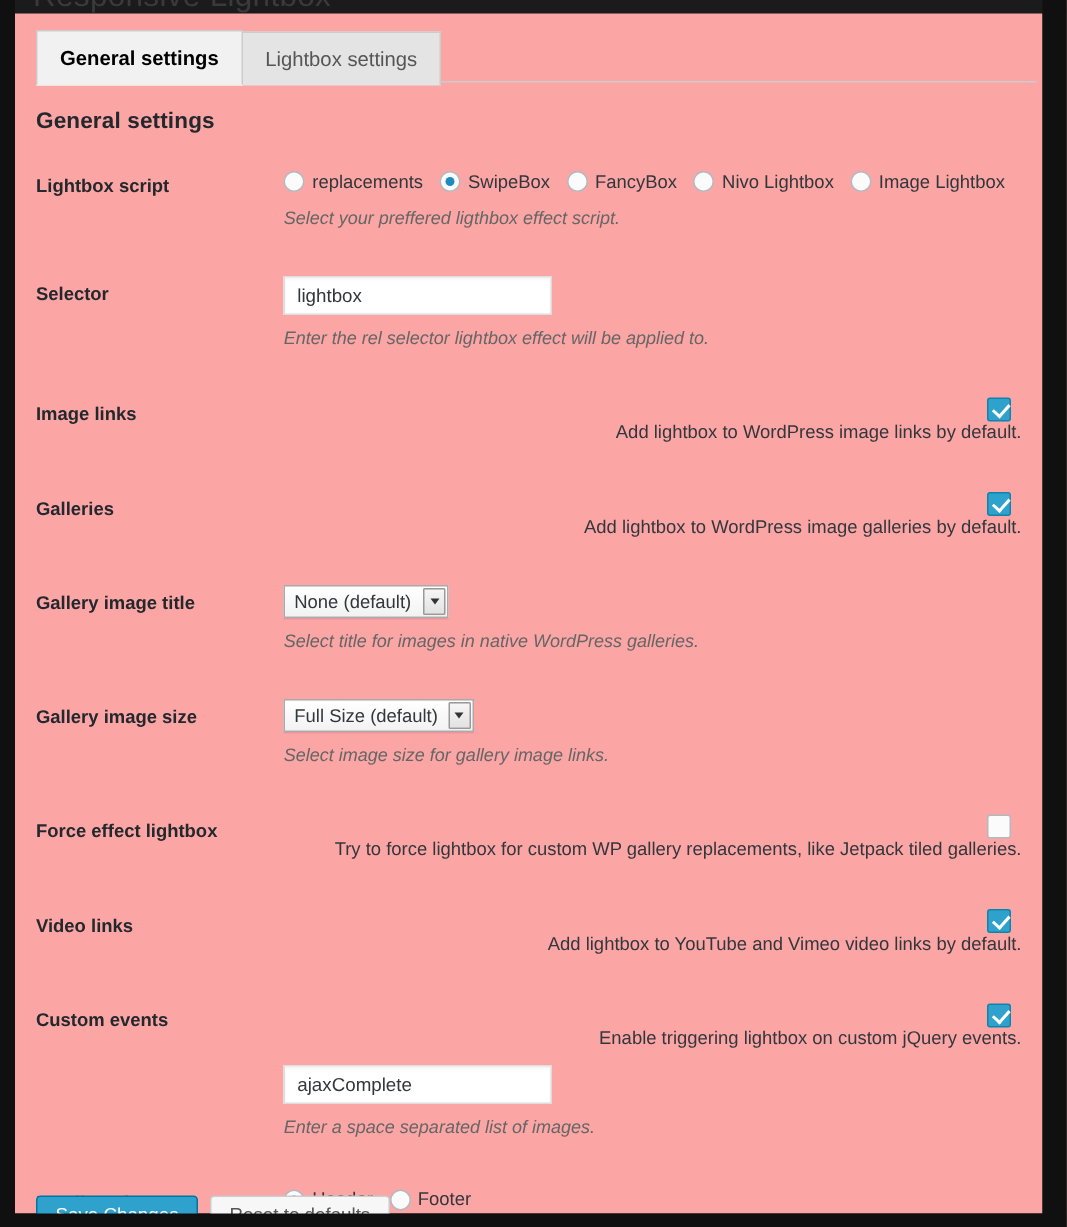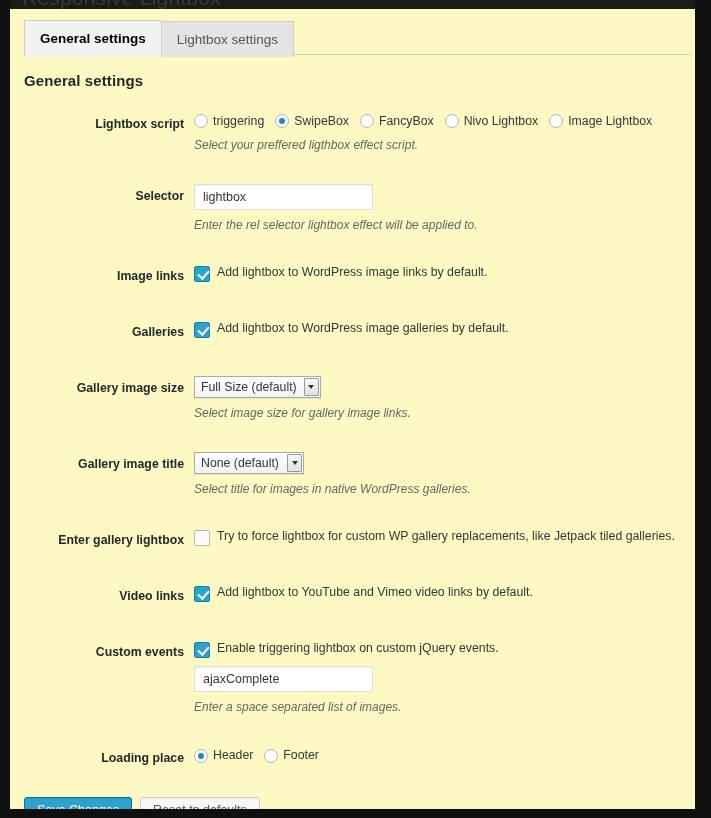--- a/index.html
+++ b/index.html
@@ -31,21 +31,21 @@
     font-weight: 400;
     color: #3a3a3a;
     white-space: nowrap;
     letter-spacing: .2px;
   }
   .panel {
     position: absolute;
     left: 10px; top: 9px;
     width: 685px;
     height: 800px;
-    background: #fef9c3;
+    background: #fca5a5;
     overflow: hidden;
   }
   
   .tabs {
     position: relative;
     height: 36px;
     margin: 10px 0 0 14px;
     border-bottom: 1px solid #cccccc;
     width: 667px;
   }
@@ -86,21 +86,21 @@
   
   .form-table {
     width: 667px;
     margin-left: 14px;
     margin-top: 8px;
     border-collapse: collapse;
   }
   .form-table tr { vertical-align: top; }
   .form-table th {
     width: 170px;
-    text-align: right;
+    text-align: left;
     font-size: 12.3px;
     font-weight: bold;
     color: #23282d;
     padding: 20px 10px 20px 0;
     line-height: 1.3;
   }
   .form-table td {
     padding: 15px 10px 15px 0;
     font-size: 12.3px;
     color: #32373c;
@@ -135,21 +135,21 @@
   .radio.checked::after {
     content: "";
     position: absolute;
     left: 3px; top: 3px;
     width: 6px; height: 6px;
     border-radius: 50%;
     background: #1e8cbe;
   }
   .radio-label { font-size: 12.3px; color: #32373c; }
   
-  .chk-row { display: flex; align-items: flex-end; }
+  .chk-row { display: flex; align-items: flex-end; flex-direction: column; }
   .chk {
     width: 16px; height: 16px;
     border: 1px solid #b4b9be;
     background: #fbfbfb;
     display: inline-block;
     margin-right: 7px;
     position: relative;
     flex: 0 0 auto;
     top: 1px;
     border-radius: 2px;
@@ -284,21 +284,21 @@
 
     <table class="form-table">
       <tbody>
 
         <tr>
           <th>Lightbox script</th>
           <td>
             <div class="radio-group">
               <label class="radio-opt">
                 <span class="radio"></span>
-                <span class="radio-label">triggering</span>
+                <span class="radio-label">replacements</span>
               </label>
               <label class="radio-opt">
                 <span class="radio checked"></span>
                 <span class="radio-label">SwipeBox</span>
               </label>
               <label class="radio-opt">
                 <span class="radio"></span>
                 <span class="radio-label">FancyBox</span>
               </label>
               <label class="radio-opt">
@@ -333,47 +333,47 @@
         </tr>
 
 
         <tr>
           <th>Galleries</th>
           <td>
             <label class="chk-row">
               <span class="chk checked"></span>
               <span class="chk-label">Add lightbox to WordPress image galleries by default.</span>
             </label>
+          </td>
+        </tr>
+
+        <tr>
+          <th>Gallery image title</th>
+          <td>
+            <span class="select-wrap wide">
+              <span class="select-text">None (default)</span>
+              <span class="select-arrow"></span>
+            </span>
+            <span class="desc">Select title for images in native WordPress galleries.</span>
           </td>
         </tr>
 
         <tr>
           <th>Gallery image size</th>
           <td>
             <span class="select-wrap">
               <span class="select-text">Full Size (default)</span>
               <span class="select-arrow"></span>
             </span>
             <span class="desc">Select image size for gallery image links.</span>
           </td>
         </tr>
 
         <tr>
-          <th>Gallery image title</th>
-          <td>
-            <span class="select-wrap wide">
-              <span class="select-text">None (default)</span>
-              <span class="select-arrow"></span>
-            </span>
-            <span class="desc">Select title for images in native WordPress galleries.</span>
-          </td>
-        </tr>
-
-        <tr>
-          <th>Enter gallery lightbox</th>
+          <th>Force effect lightbox</th>
           <td>
             <label class="chk-row">
               <span class="chk"></span>
               <span class="chk-label">Try to force lightbox for custom WP gallery replacements, like Jetpack tiled galleries.</span>
             </label>
           </td>
         </tr>
 
         <tr>
           <th>Video links</th>

